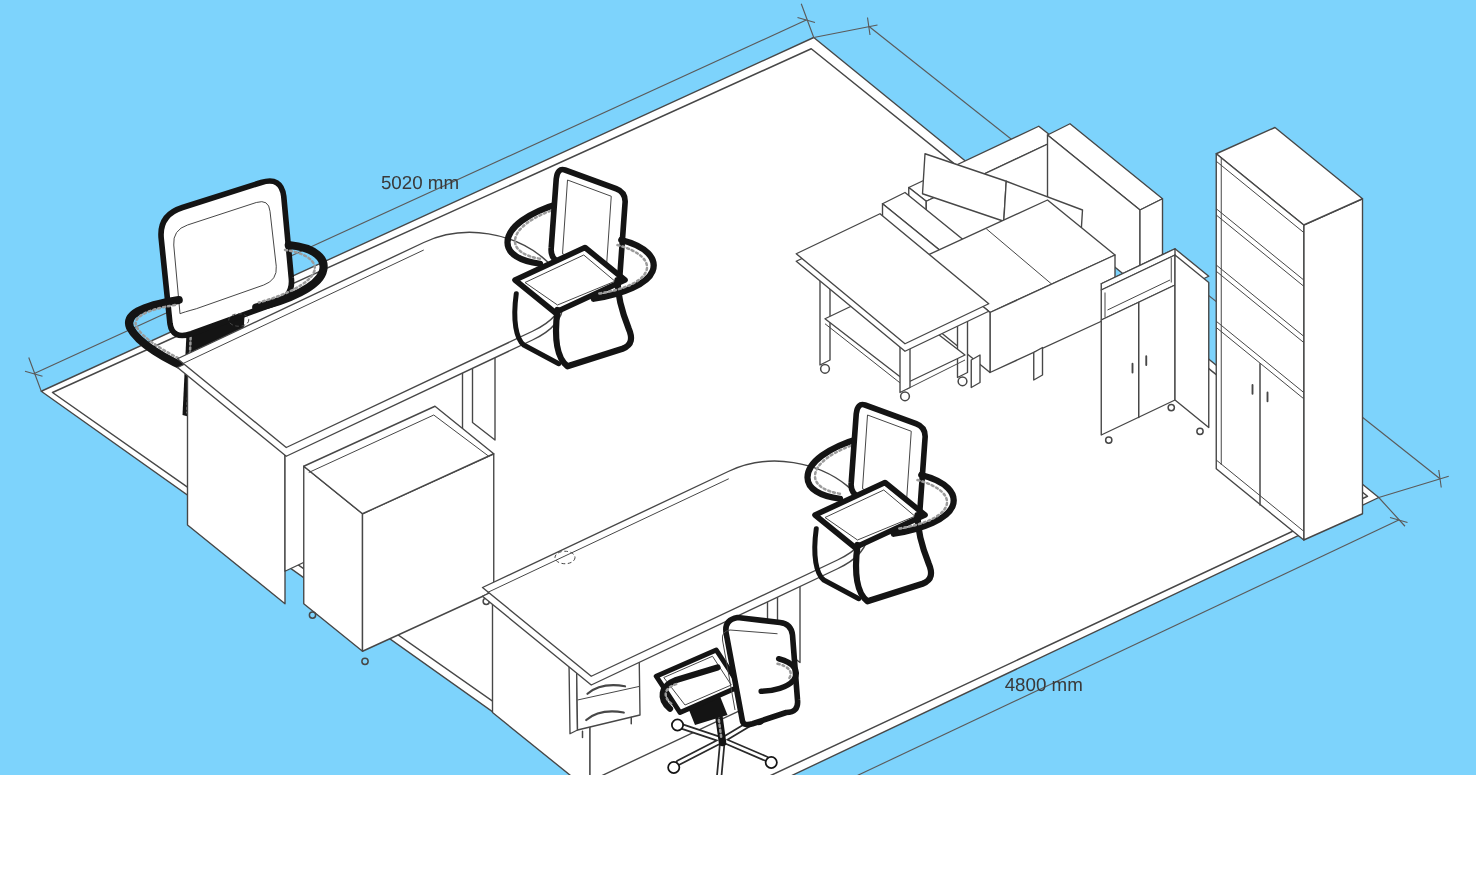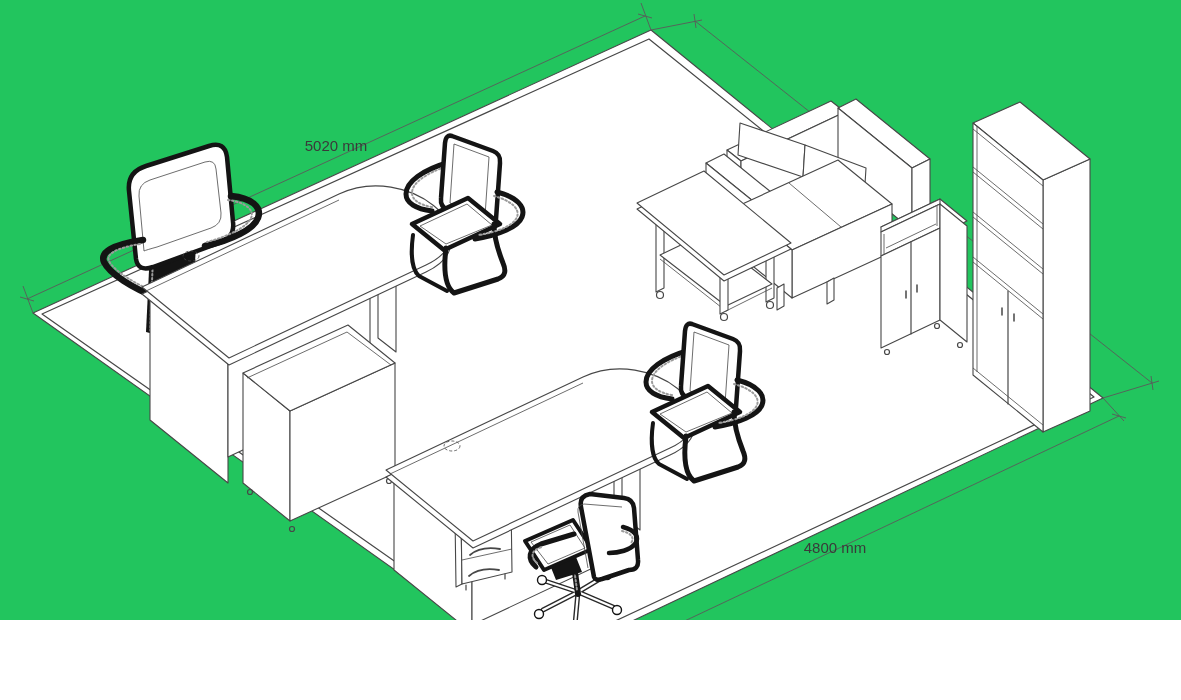--- a/index.html
+++ b/index.html
@@ -1,16 +1,16 @@
 <!DOCTYPE html>
 <html><head>
 <meta charset="utf-8">
 <style>
   html,body{margin:0;padding:0;background:#ffffff;}
-  .stage{position:relative;width:1181px;height:620px;background:#22c55e;overflow:hidden;}
+  .stage{position:relative;width:1181px;height:620px;background:#7dd3fc;overflow:hidden;}
   svg{position:absolute;left:0;top:0;}
   .f  {fill:#ffffff;stroke:#474747;stroke-width:1.1;stroke-linejoin:round;}
   .l  {fill:none;stroke:#474747;stroke-width:1.2;stroke-linecap:round;stroke-linejoin:round;}
   .t  {fill:none;stroke:#474747;stroke-width:0.8;stroke-linejoin:round;}
   .d  {fill:none;stroke:#5a5a5a;stroke-width:0.9;}
   .h  {fill:none;stroke:#141414;stroke-width:5;stroke-linecap:round;stroke-linejoin:round;}
   .hf {fill:#ffffff;stroke:#141414;stroke-width:4.5;stroke-linejoin:round;}
   .s  {fill:none;stroke:#9b9b9b;stroke-width:2;stroke-dasharray:1.6 2.4;stroke-linecap:round;}
   .dk {fill:#141414;stroke:none;}
   .cap{font-family:"Liberation Sans",sans-serif;font-size:15px;fill:#3a3a3a;}

